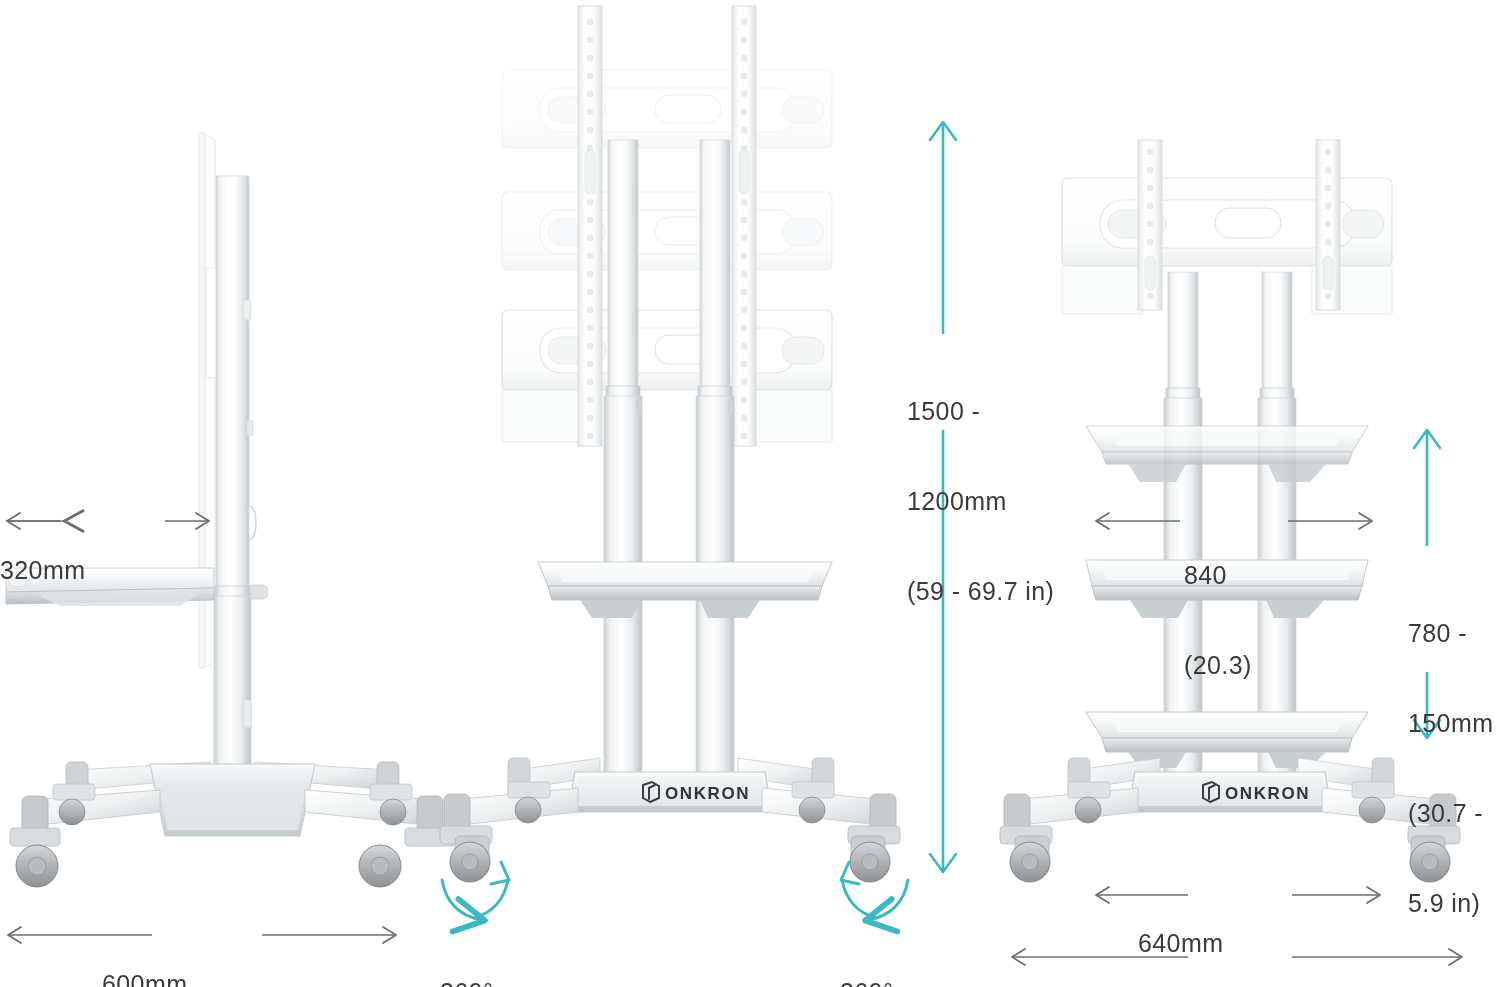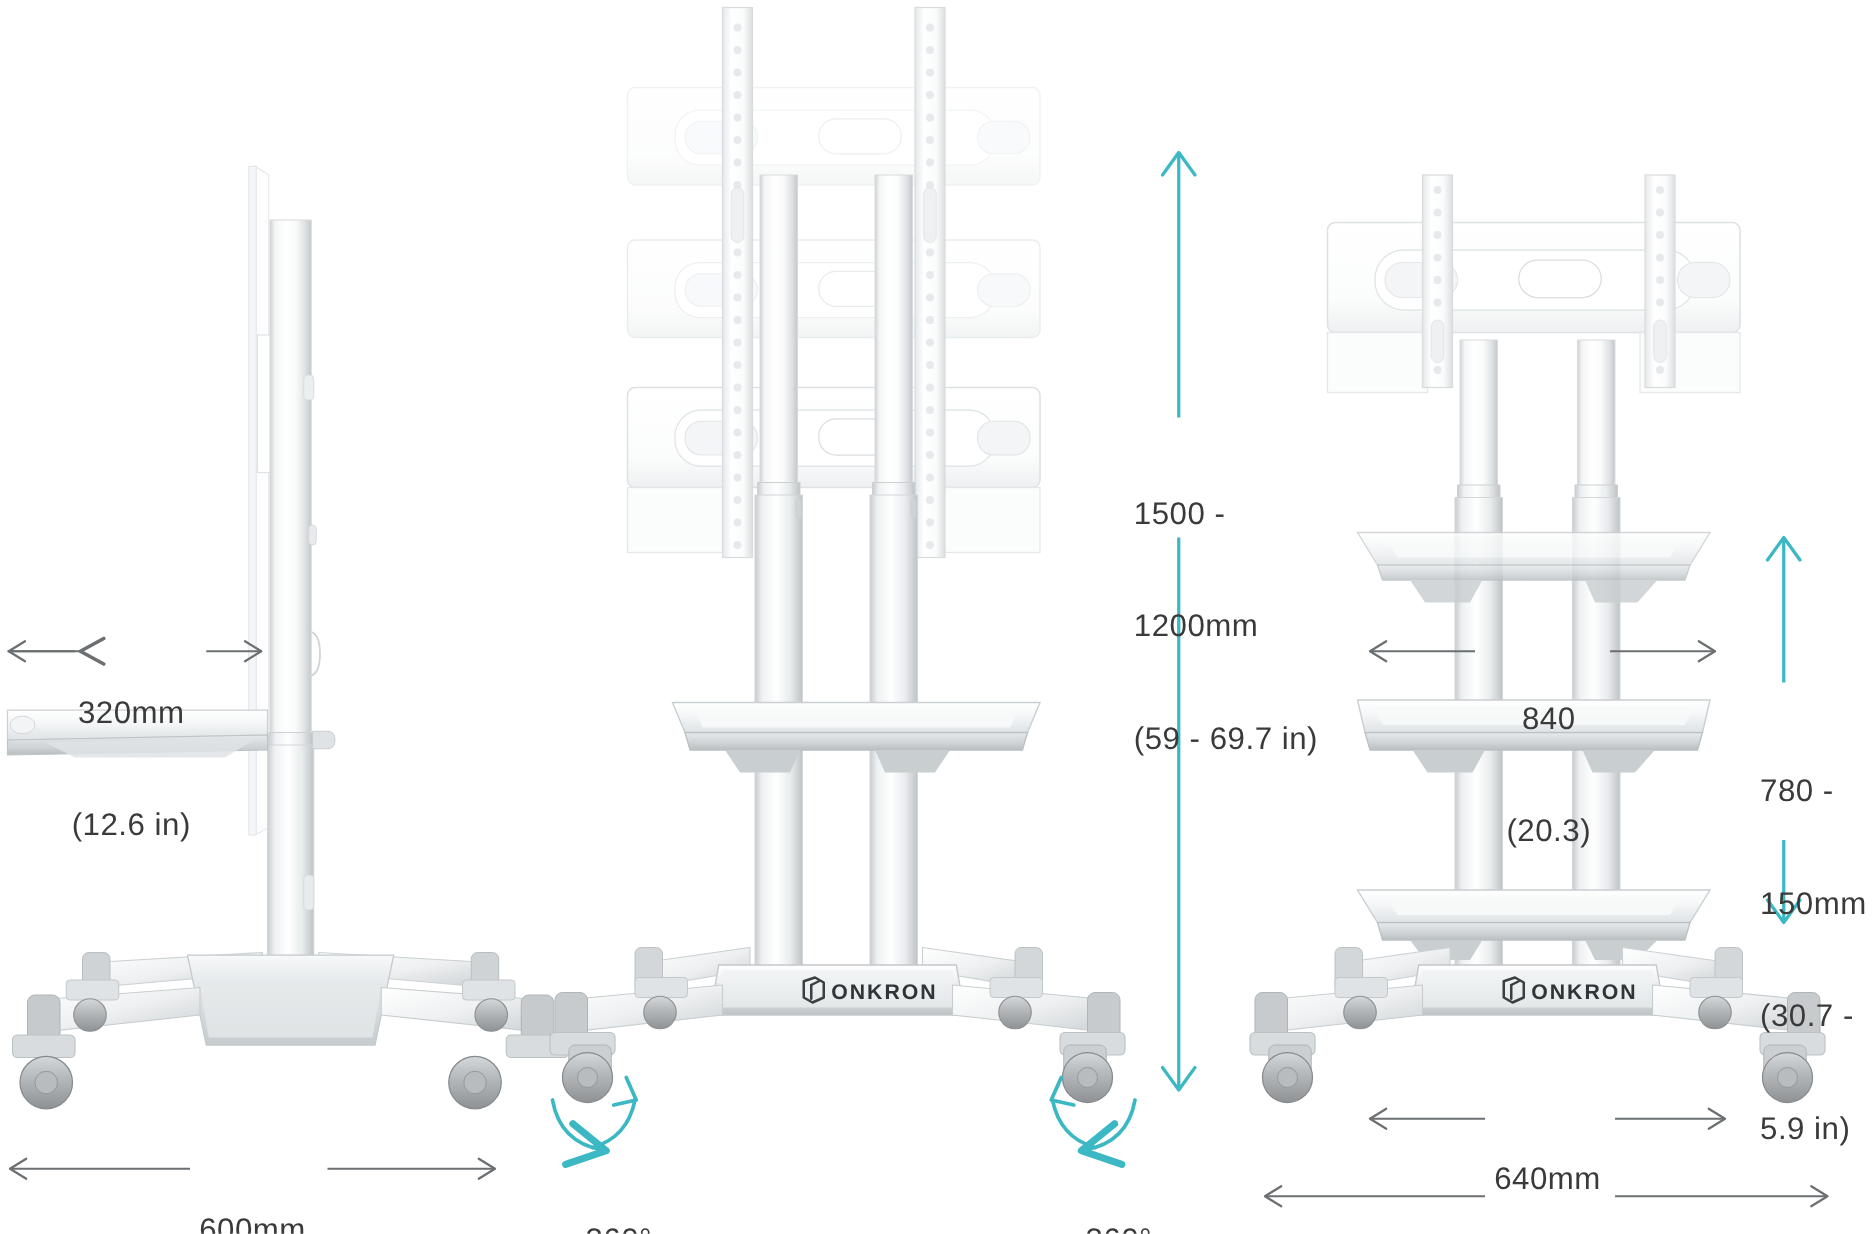--- a/index.html
+++ b/index.html
@@ -10,21 +10,21 @@
   }
   .stage{position:absolute;left:0;top:0;width:1500px;height:987px;}
   .abs{position:absolute;}
   .dimtext{
     position:absolute;
     font-size:25px;
     line-height:30px;
     color:#3a3a3a;
     letter-spacing:0.4px;
     white-space:pre;
-    text-align:center;
+    text-align:left;
     font-weight:400;
   }
   .dimtext.left{text-align:left;}
   svg{display:block;overflow:visible;}
   .noSel{user-select:none;}
 </style>
 </head>
 <body>
 
 <div class="stage">
@@ -491,21 +491,20 @@
       <g>
         <path d="M2,3 L11,0 L18,4 L18,16 L9,20 L2,16 Z" fill="none" stroke="#3a3f42" stroke-width="2" stroke-linejoin="round"></path>
         <path d="M8,6 L14,3" fill="none" stroke="#3a3f42" stroke-width="2" stroke-linecap="round"></path>
         <path d="M8,6 L8,17" fill="none" stroke="#3a3f42" stroke-width="2" stroke-linecap="round"></path>
       </g>
     </g>
   </svg>
 
   <div class="dimtext noSel" style="left:0px;top:495px;width:210px;">
     <div>320mm</div>
-    <div>(12.6 in)</div>
   </div>
 
   <div class="dimtext noSel" style="left:102px;top:909px;width:200px;">
     <div>600mm</div>
     
   </div>
 
   <div class="dimtext left noSel" style="left:874px;top:336px;width:180px;margin-left:33px;">
     <div>1500 -</div>
     <div>1200mm</div>

